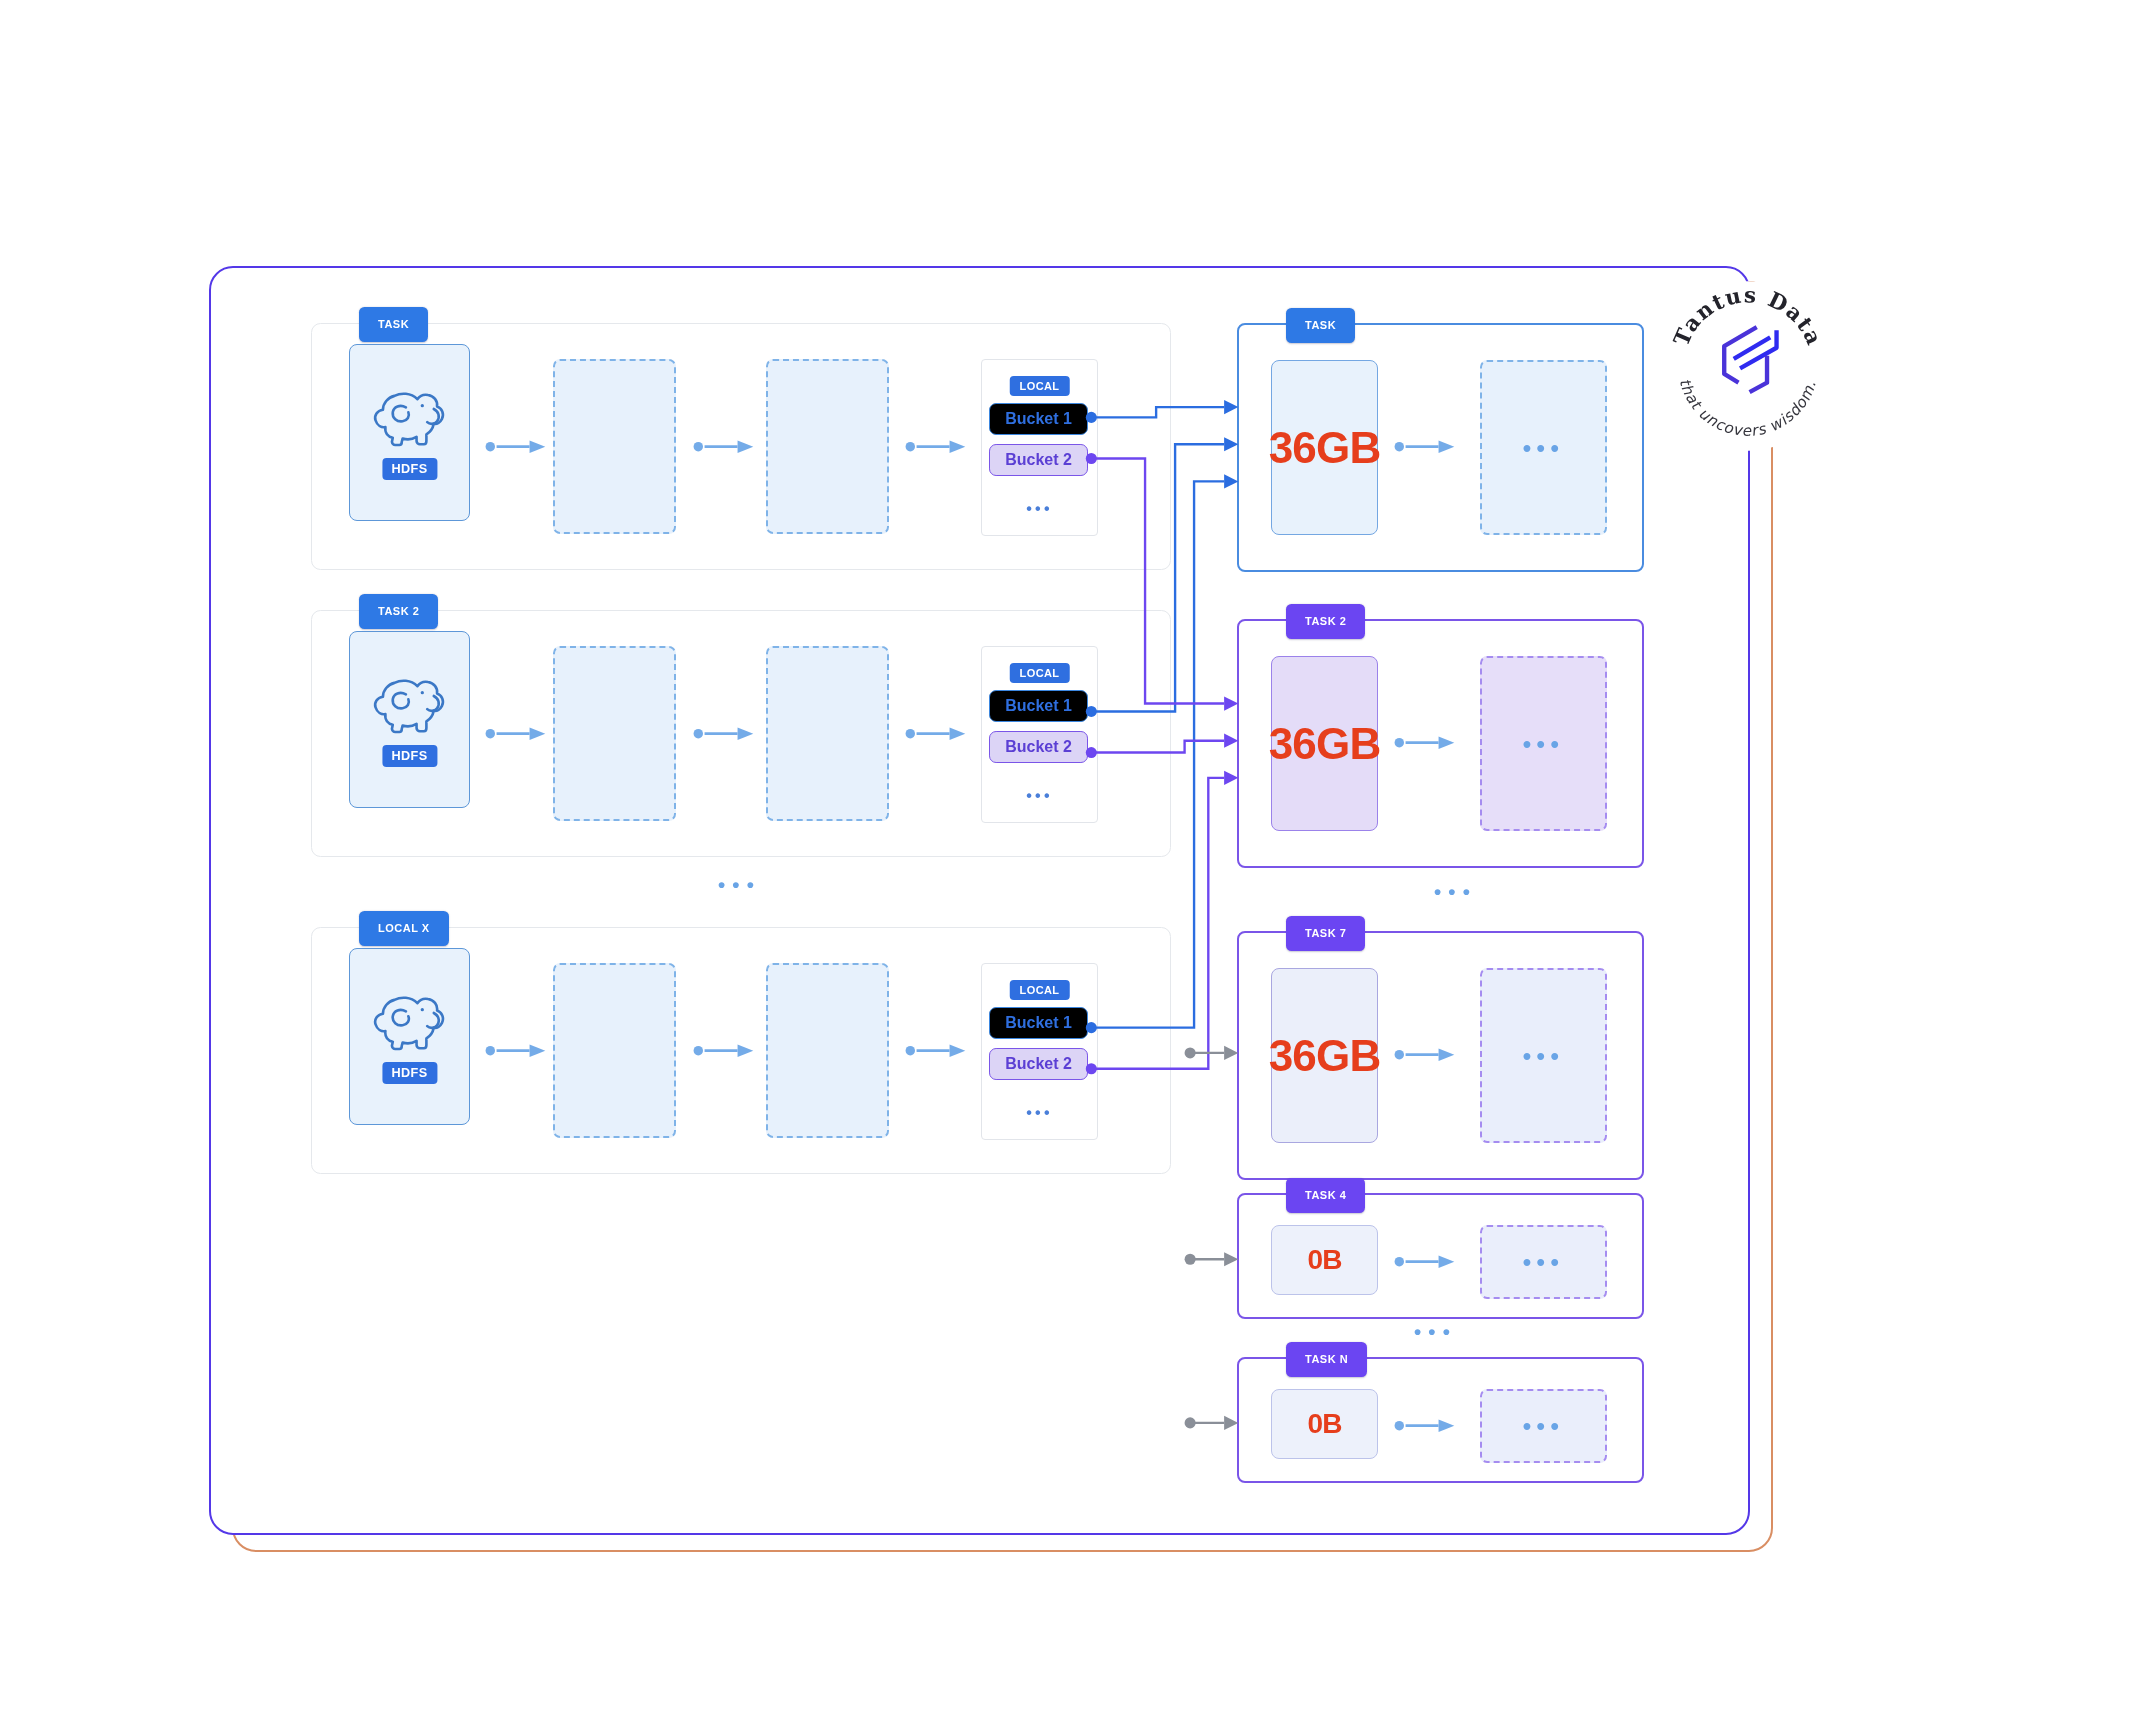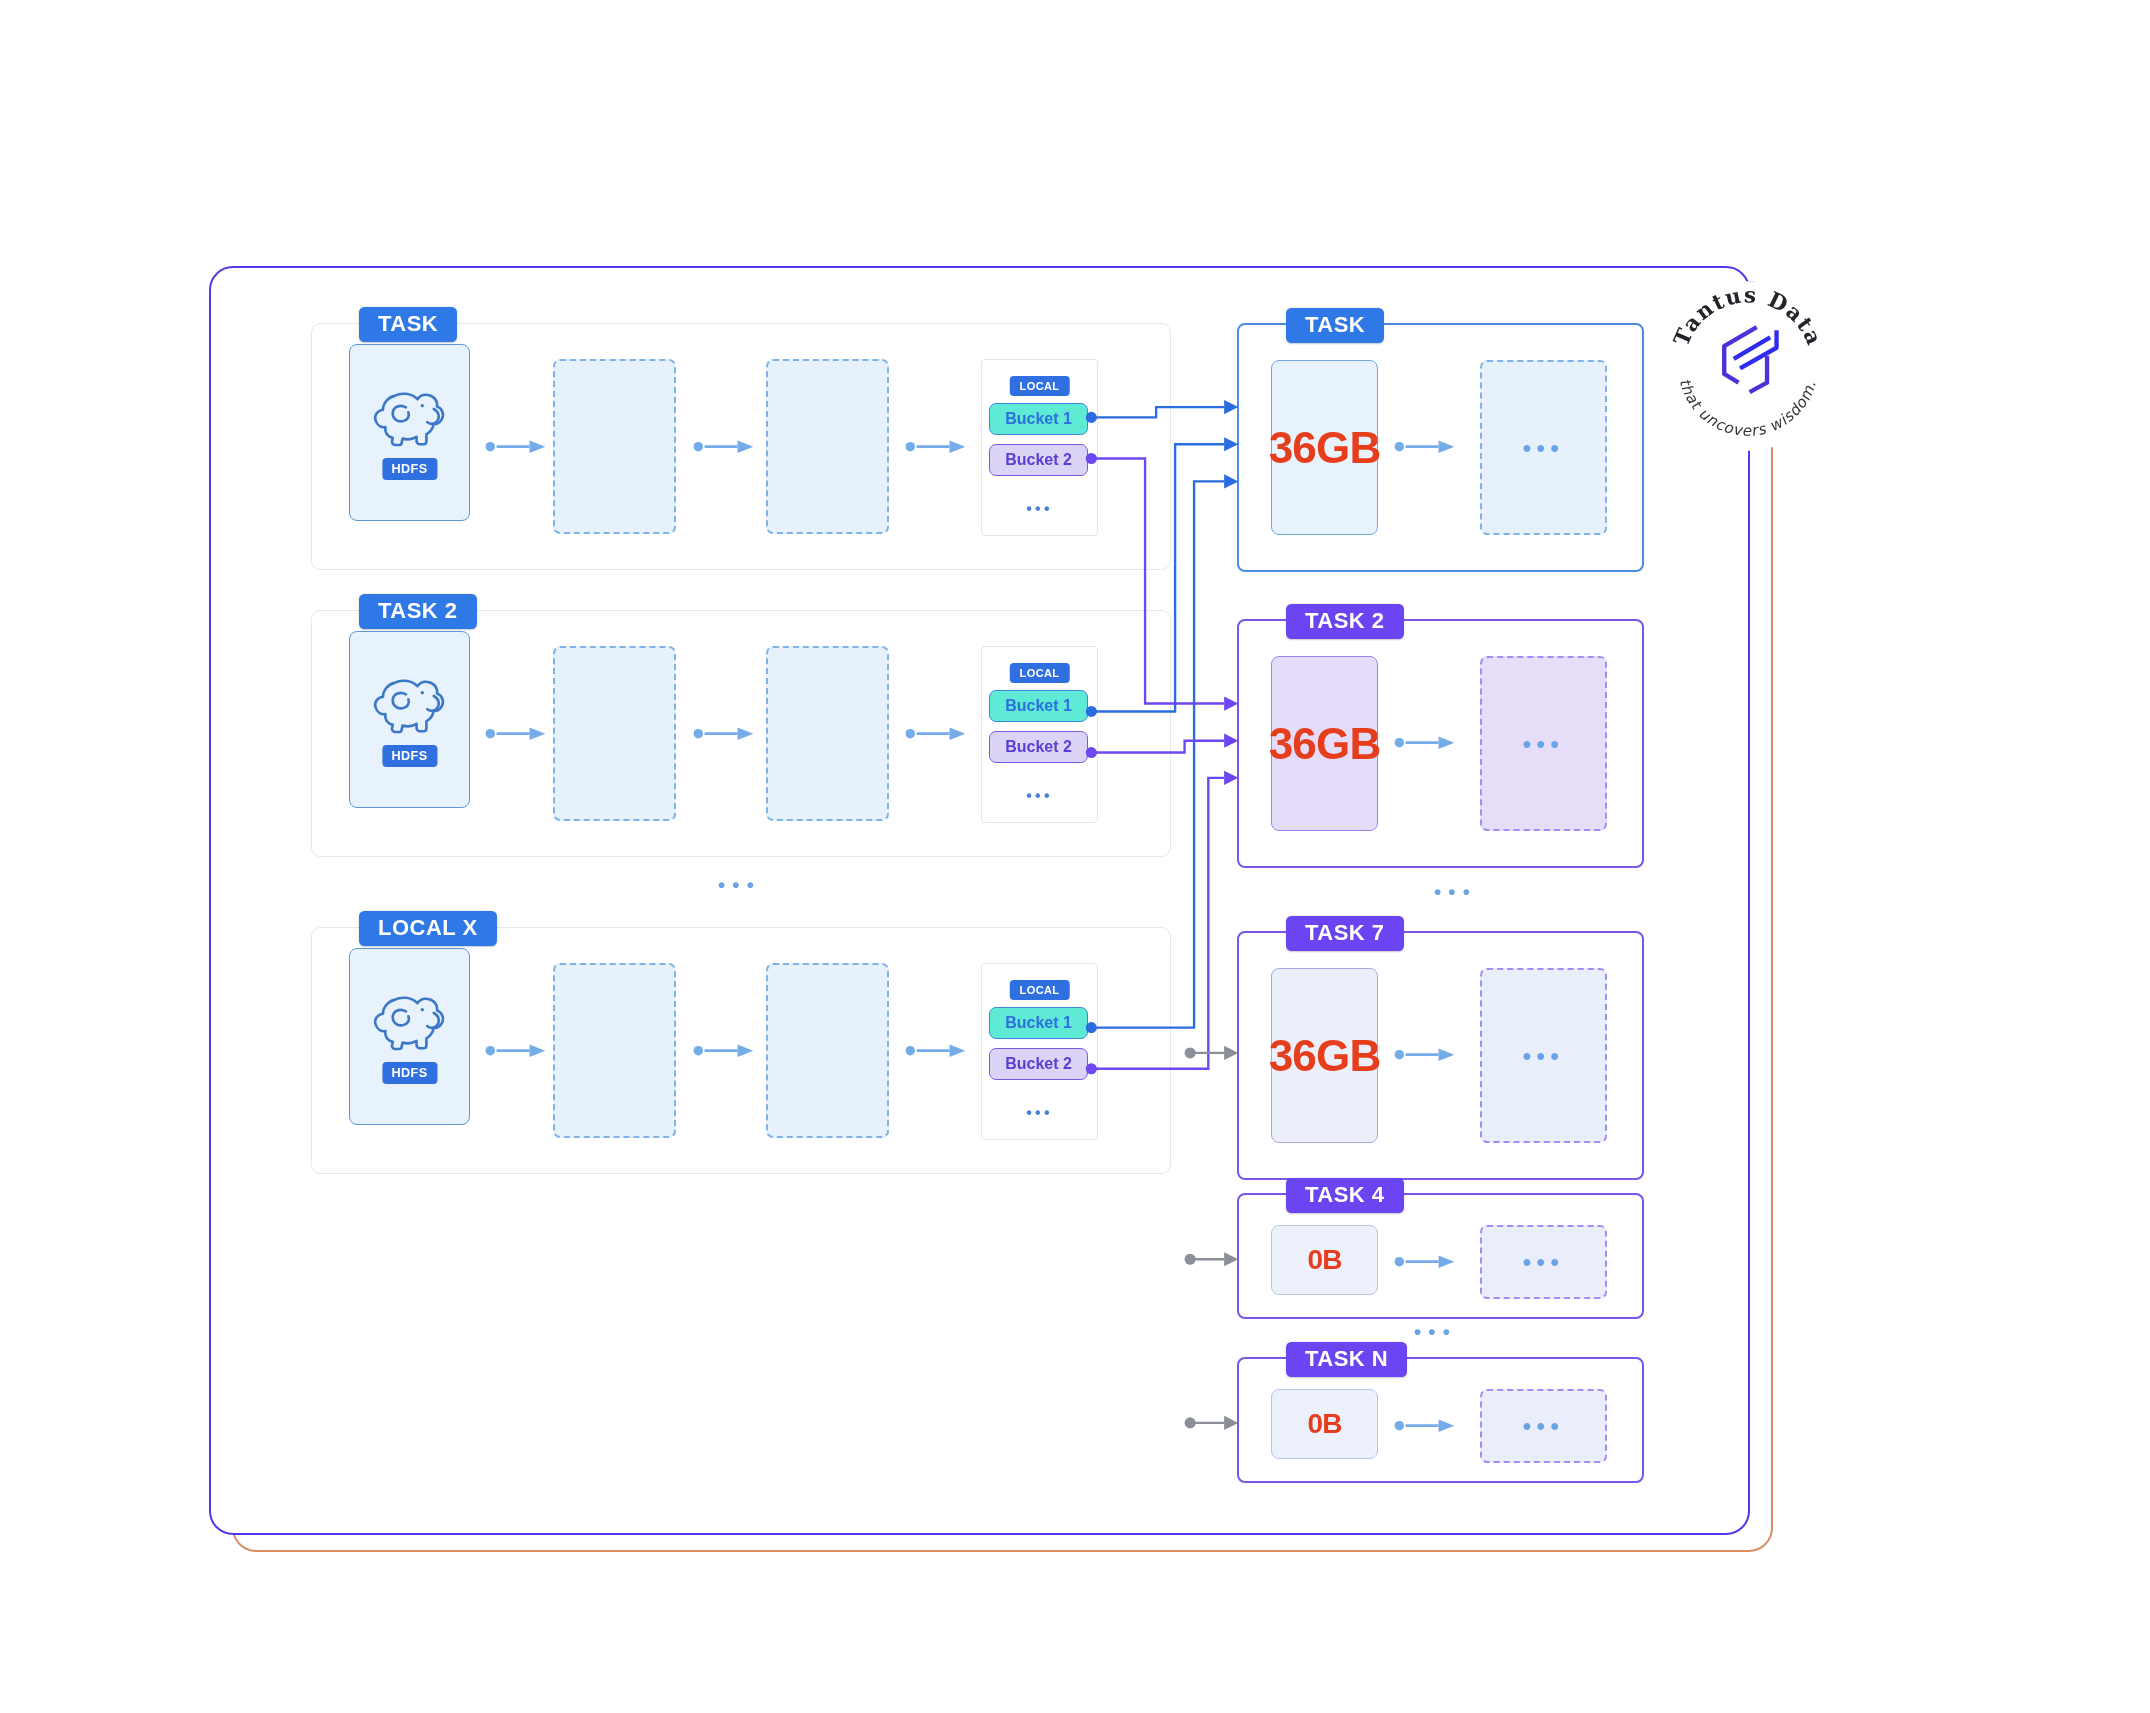--- a/index.html
+++ b/index.html
@@ -8,21 +8,21 @@
 
   
   .frame{position:absolute;border-radius:24px;background:transparent;}
   .frame.orange{left:232px;top:281px;width:1537px;height:1267px;border:2.4px solid #d98e63;}
   .frame.blue{left:209px;top:266px;width:1537px;height:1265px;border:2.4px solid #5438e8;background:#ffffff;}
 
   
   .lgroup{position:absolute;left:311px;width:858px;height:245px;background:#ffffff;
           border:1.6px solid #e5e8ec;border-radius:9.5px;z-index:2;}
   .badge{position:absolute;top:-17.4px;left:47px;height:35px;padding:0 19px;border-radius:5.5px;
-         color:#ffffff;font-weight:bold;font-size:22px;letter-spacing:0.5px;
+         color:#ffffff;font-weight:bold;font-size:11px;letter-spacing:0.5px;
          display:flex;align-items:center;justify-content:center;box-shadow:0 0.8px 1.6px rgba(30,30,80,.25);z-index:3;}
   .badge.blue{background:#2e79e5;}
   .badge.purple{background:#6b45f2;}
 
   .hdfs-box{position:absolute;left:37px;top:20px;width:119px;height:175px;background:#e8f2fc;
             border:1.6px solid #5d97d8;border-radius:8px;}
   .elephant{position:absolute;left:50%;top:40px;transform:translateX(-50%);width:82px;height:66px;}
   .hdfs-tag{position:absolute;bottom:40px;left:50%;transform:translateX(-50%);
             background:#2f6fe0;color:#fff;font-weight:bold;font-size:12.7px;letter-spacing:0.4px;
             padding:4px 9.5px;border-radius:4px;}
@@ -36,21 +36,21 @@
   .flow circle{fill:#74abe8;} .flow line{stroke:#74abe8;stroke-width:3.5;} .flow polygon{fill:#74abe8;}
   .f1{left:172px;} .f2{left:380px;} .f3{left:592px;}
 
   .local-panel{position:absolute;left:669px;top:35px;width:115px;height:175px;background:#ffffff;
                border:1.6px solid #e2e5ea;border-radius:4px;}
   .local-tag{position:absolute;top:16px;left:50%;transform:translateX(-50%);
              background:#2f6fe0;color:#fff;font-weight:bold;font-size:11px;letter-spacing:0.4px;
              padding:4px 10.3px;border-radius:4px;}
   .bucket{position:absolute;left:7.1px;width:99px;height:32px;border-radius:7.1px;box-sizing:border-box;
           display:flex;align-items:center;justify-content:center;font-weight:bold;font-size:16px;}
-  .bucket.b1{top:43px;background:#5eead4;border:1.6px solid #3c87e0;color:#2f6fe0;}
+  .bucket.b1{top:43px;background:#000000;border:1.6px solid #3c87e0;color:#2f6fe0;}
   .bucket.b2{top:84px;background:#dcd4f6;border:1.6px solid #7a55e8;color:#5b3fd4;}
   .panel-dots{position:absolute;bottom:17.4px;width:100%;text-align:center;color:#4a7fd9;
               font-weight:bold;font-size:16px;letter-spacing:3.2px;}
 
   
   .rbox{position:absolute;left:1237px;width:403px;background:#ffffff;border-radius:8px;z-index:2;}
   .rbox.r0{top:323px;height:245px;border:2.4px solid #4a8ce0;}
   .rbox.r1{top:619px;height:245px;border:2.4px solid #7a55e8;}
   .rbox.r2{top:931px;height:245px;border:2.4px solid #7a55e8;}
   .rbox.r3{top:1193px;height:122px;border:2.4px solid #7a55e8;}

